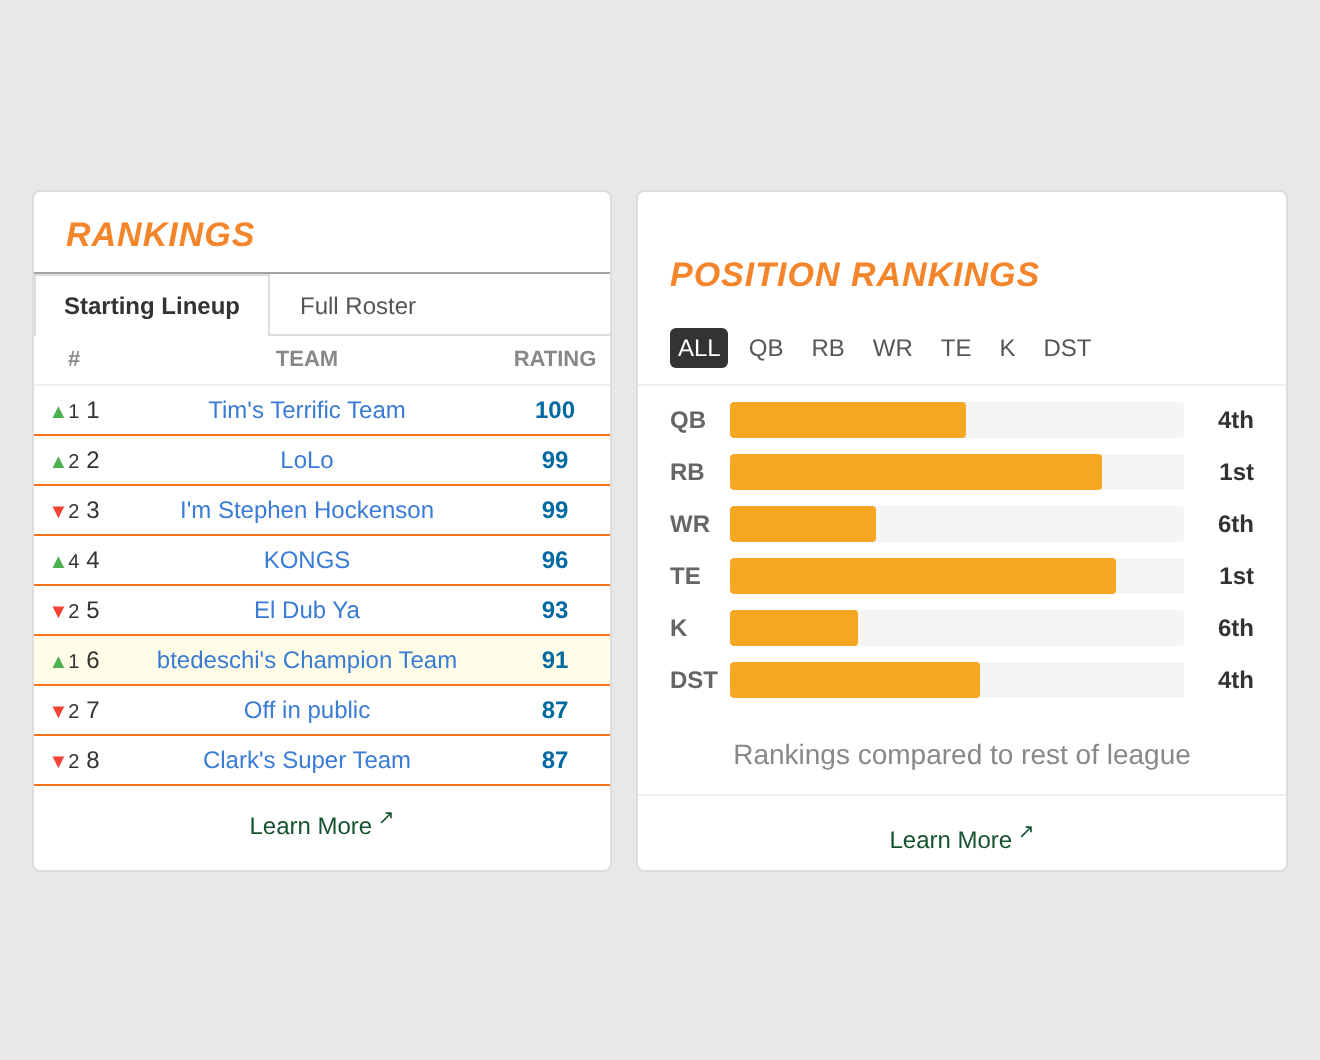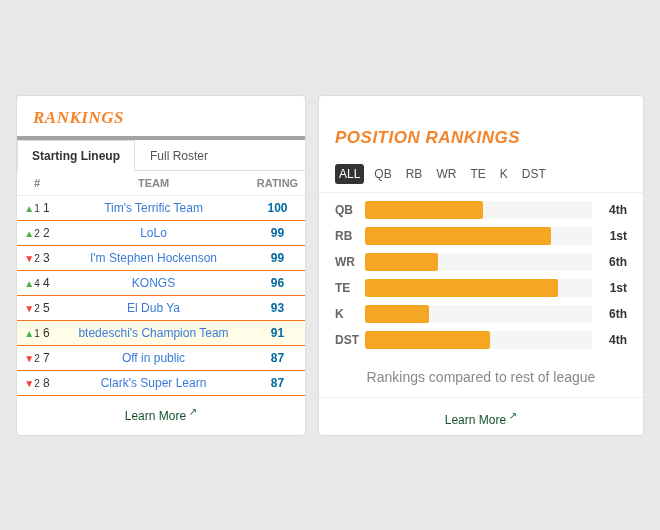--- a/index.html
+++ b/index.html
@@ -27,22 +27,21 @@
       overflow: hidden;
     }
     .left-card {
       flex: 0 0 290px;
     }
     .right-card {
       flex: 1;
     }
     .card-header {
       padding: 12px 16px 8px 16px;
-      border-bottom: 4px solid #a3a3a3;
-      font-family: Liberation Serif, serif;
+      border-bottom: 1px solid #a3a3a3;
     }
     .card-title {
       font-size: 17px;
       font-weight: bold;
       color: #f5852a;
       letter-spacing: 0.5px;
       font-style: italic;
     }
     
     .tabs {
@@ -242,21 +241,21 @@
             <td class="team-name">btedeschi's Champion Team</td>
             <td class="rating">91</td>
           </tr>
           <tr>
             <td><span class="change-down">▼</span><span class="change-num">2</span>&nbsp;<span>7</span></td>
             <td class="team-name">Off in public</td>
             <td class="rating">87</td>
           </tr>
           <tr>
             <td><span class="change-down">▼</span><span class="change-num">2</span>&nbsp;<span>8</span></td>
-            <td class="team-name">Clark's Super Learn</td>
+            <td class="team-name">Clark's Super Team</td>
             <td class="rating">87</td>
           </tr>
         </tbody>
     </table>
     <div class="learn-more-row">
       <a class="learn-more-link" href="#">
         <span>Learn More</span><span class="ext-icon"> ↗</span>
       </a>
     </div>
   </div>

